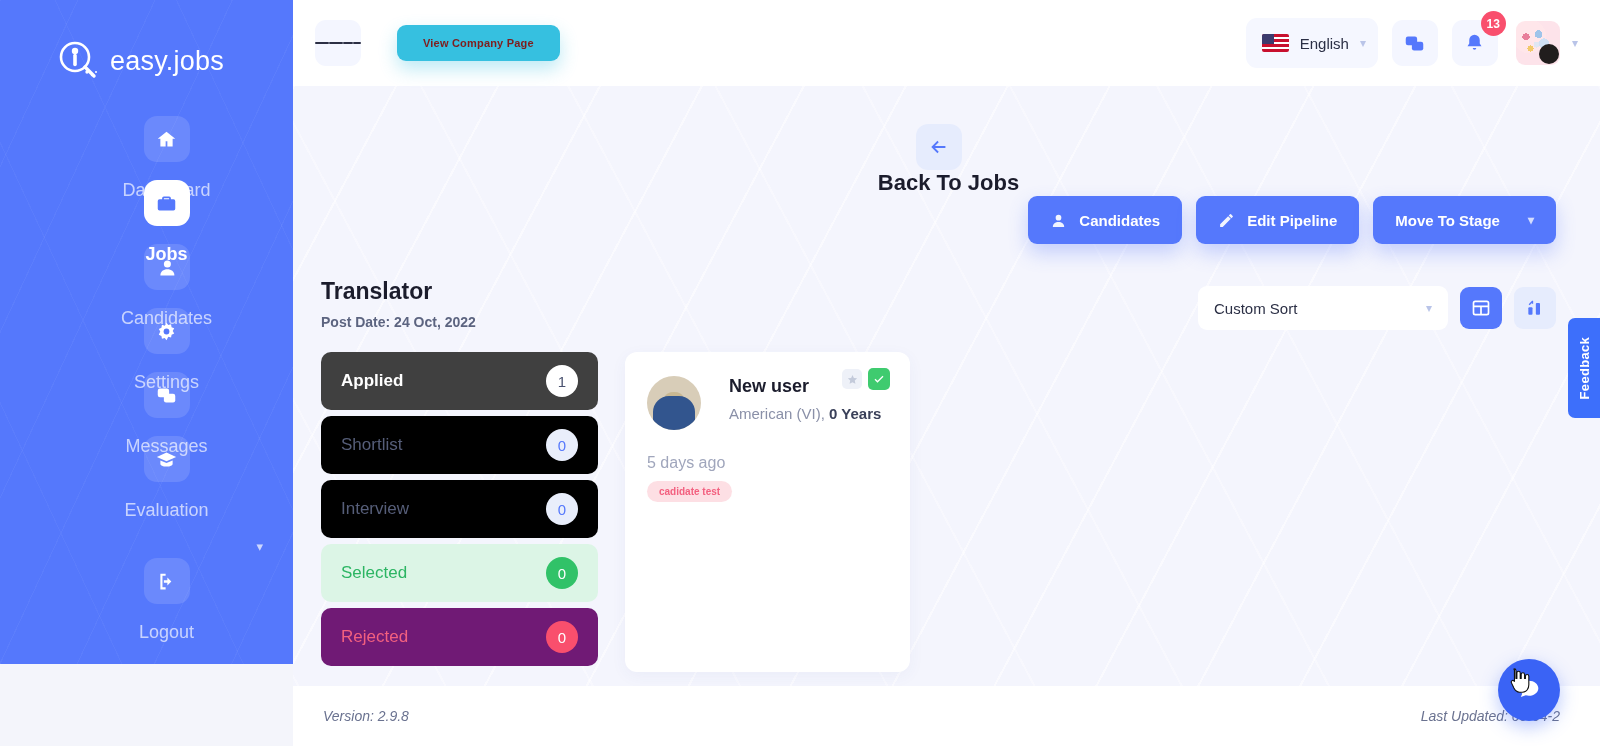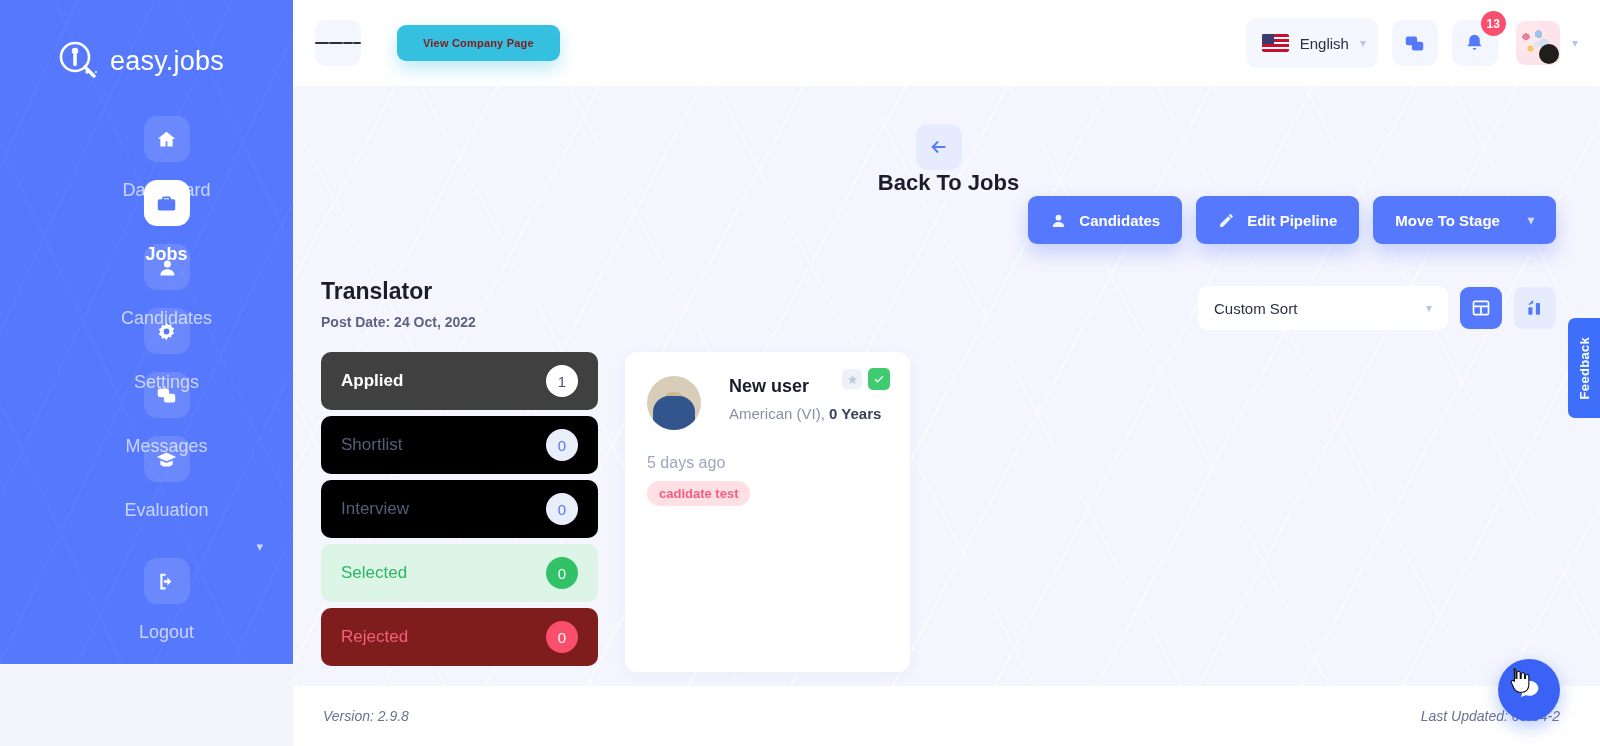--- a/index.html
+++ b/index.html
@@ -182,21 +182,21 @@
     margin-left: auto; width: 32px; height: 32px; border-radius: 50%;
     background: #e9eefb; color: #5578fc; font-size: 15px;
     display: flex; align-items: center; justify-content: center;
   }
   .stage.applied { background: #404040; }
   .stage.applied .stage-label { color: #fff; font-weight: bold; }
   .stage.applied .stage-badge { background: #fff; color: #4a5270; }
   .stage.selected { background: #dcf5e6; }
   .stage.selected .stage-label { color: #2cb563; }
   .stage.selected .stage-badge { background: #31c268; color: #fff; }
-  .stage.rejected { background: #7f1d1d; }
+  .stage.rejected { background: #701a75; }
   .stage.rejected .stage-label { color: #f3607f; }
   .stage.rejected .stage-badge { background: #f94f6d; color: #fff; }
 
   .cand-card {
     width: 285px; background: #fff; border-radius: 12px; padding: 24px 22px 22px 22px;
     position: relative; box-shadow: 0 4px 16px rgba(60,80,160,.05);
   }
   .cand-top { display: flex; gap: 28px; align-items: flex-start; }
   .cand-avatar {
     width: 54px; height: 54px; border-radius: 50%; flex: 0 0 54px; position: relative;
@@ -209,21 +209,21 @@
   .cand-avatar::after {
     content: ""; position: absolute; left: 50%; top: 20px; transform: translateX(-50%);
     width: 42px; height: 40px; border-radius: 16px 16px 6px 6px; background: #32558e;
   }
   .cand-name { font-size: 18px; font-weight: bold; color: #1b1c2c; }
   .cand-meta { font-size: 15px; color: #8a90a8; margin-top: 8px; }
   .cand-meta b { color: #3a4059; }
   .cand-time { font-size: 16px; color: #a0a6bc; margin-top: 24px; }
   .cand-tag {
     display: inline-block; margin-top: 9px; background: #fddfe4; color: #f3607f;
-    font-size: 13px; font-weight: bold; border-radius: 13px; padding: 5px 12px;
+    font-size: 10px; font-weight: bold; border-radius: 13px; padding: 5px 12px;
   }
   .cand-icons { position: absolute; right: 20px; top: 16px; display: flex; gap: 6px; align-items: center; }
   .star-btn {
     width: 20px; height: 20px; border-radius: 5px; background: #eef1f8;
     display: flex; align-items: center; justify-content: center; cursor: pointer;
   }
   .star-btn svg { width: 11px; height: 11px; fill: #c3cada; }
   .check-btn {
     width: 22px; height: 22px; border-radius: 5px; background: #3fcb6f;
     display: flex; align-items: center; justify-content: center; cursor: pointer;

